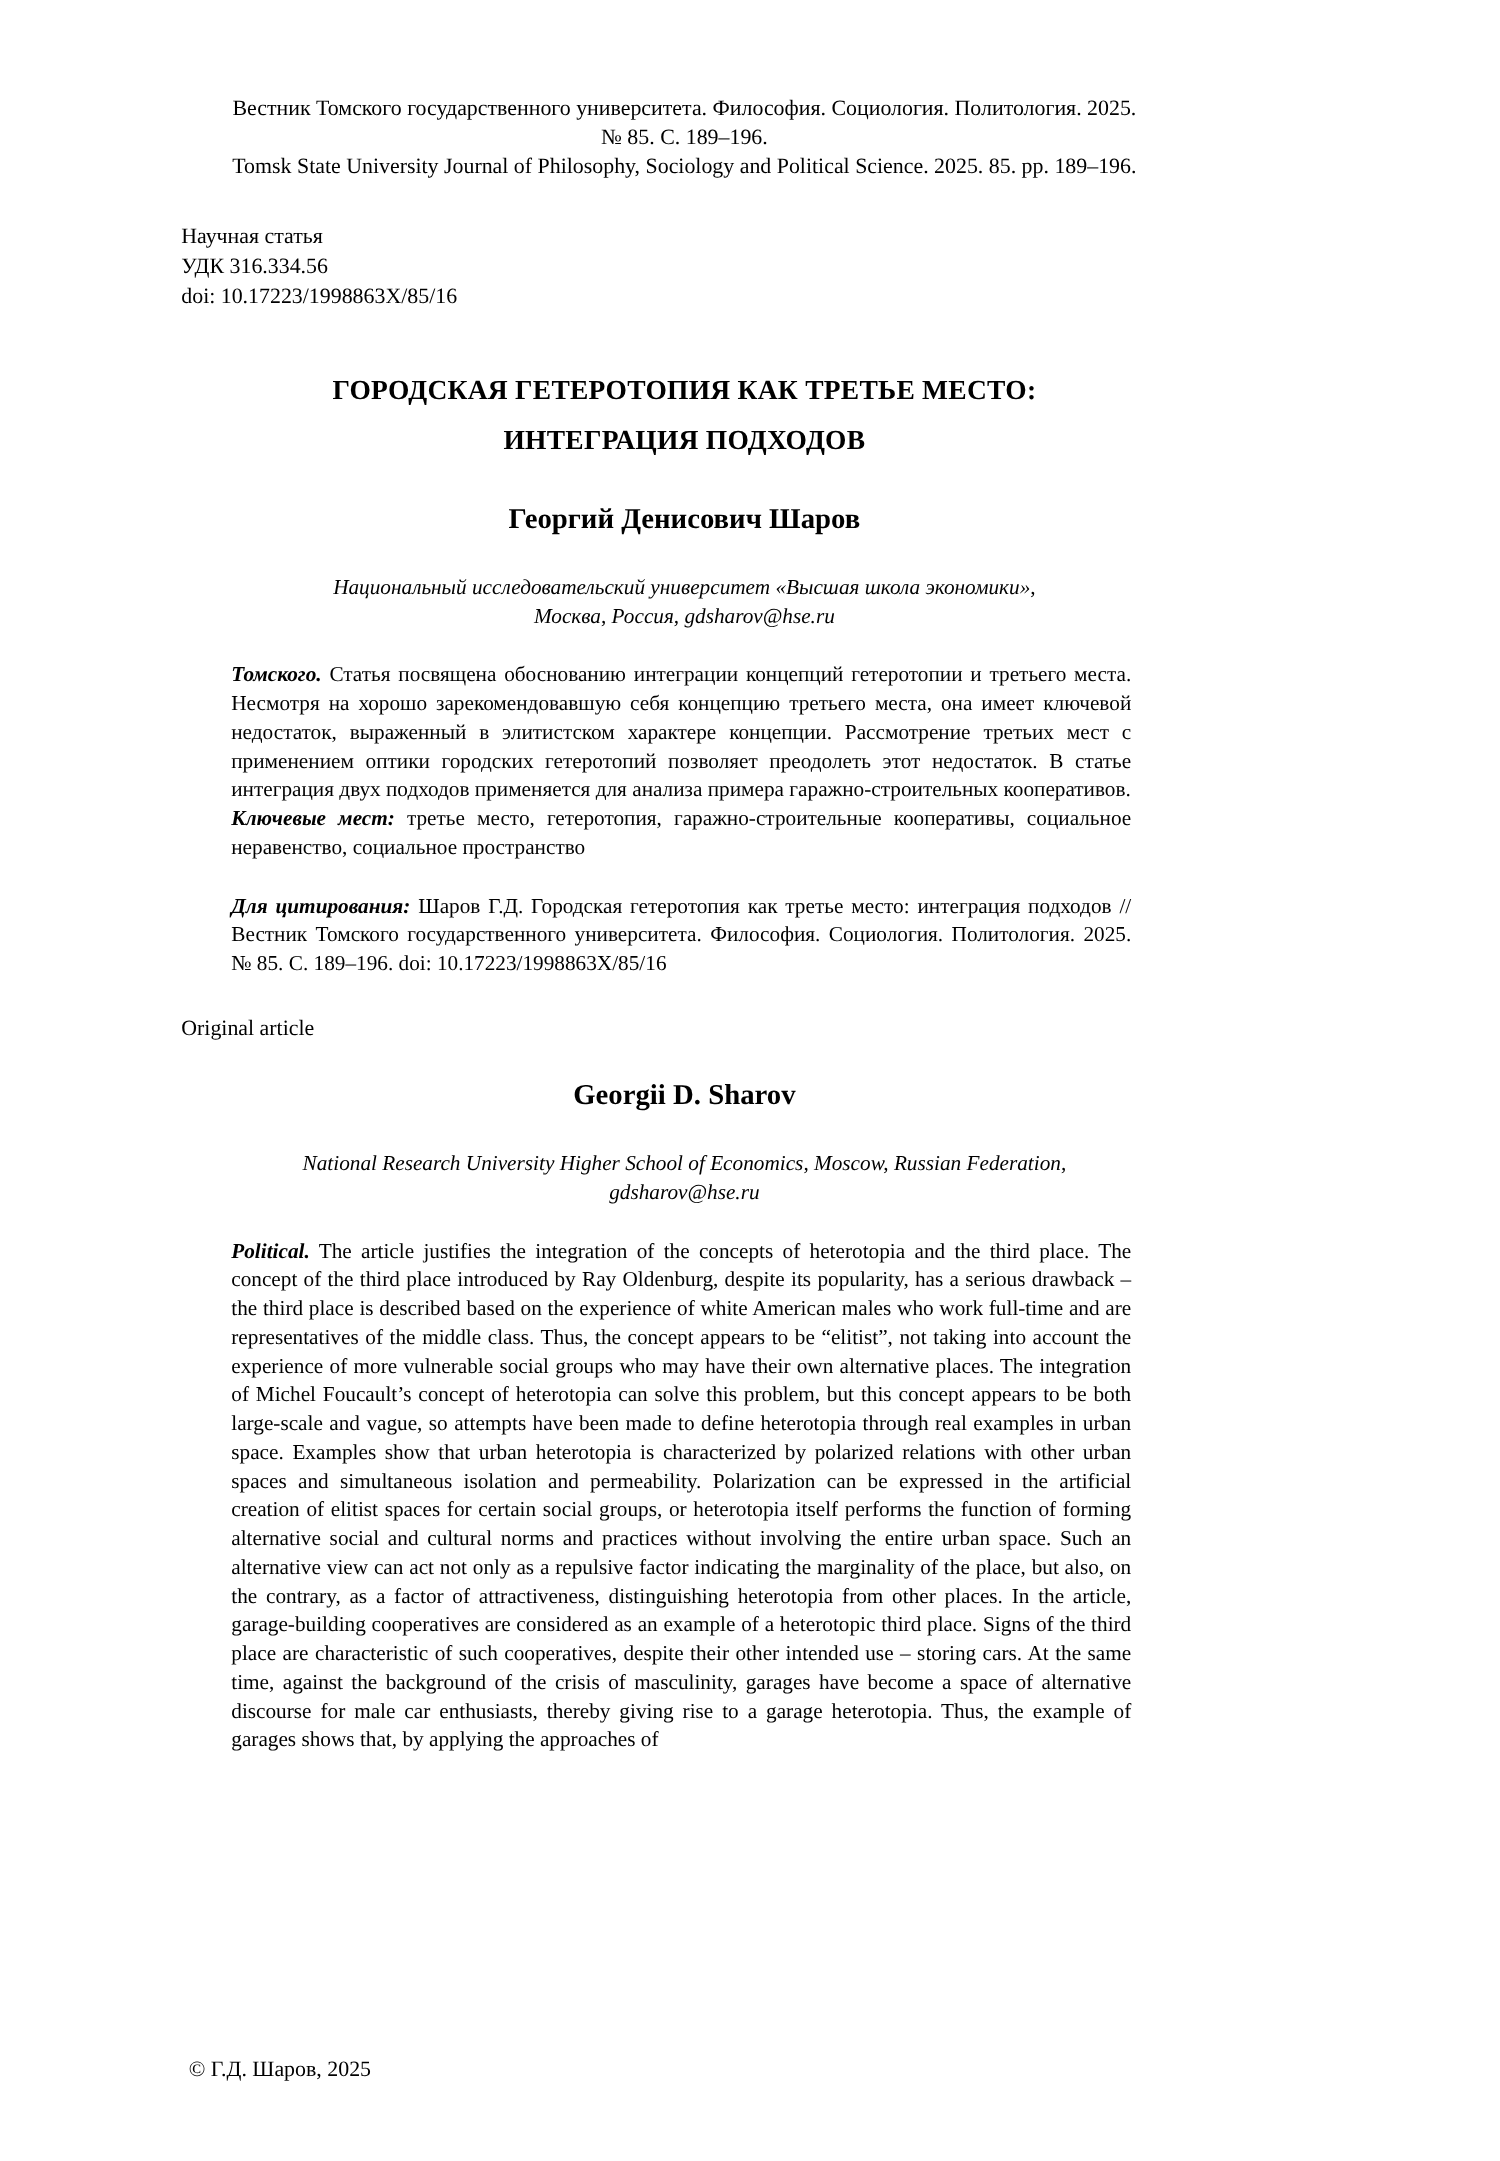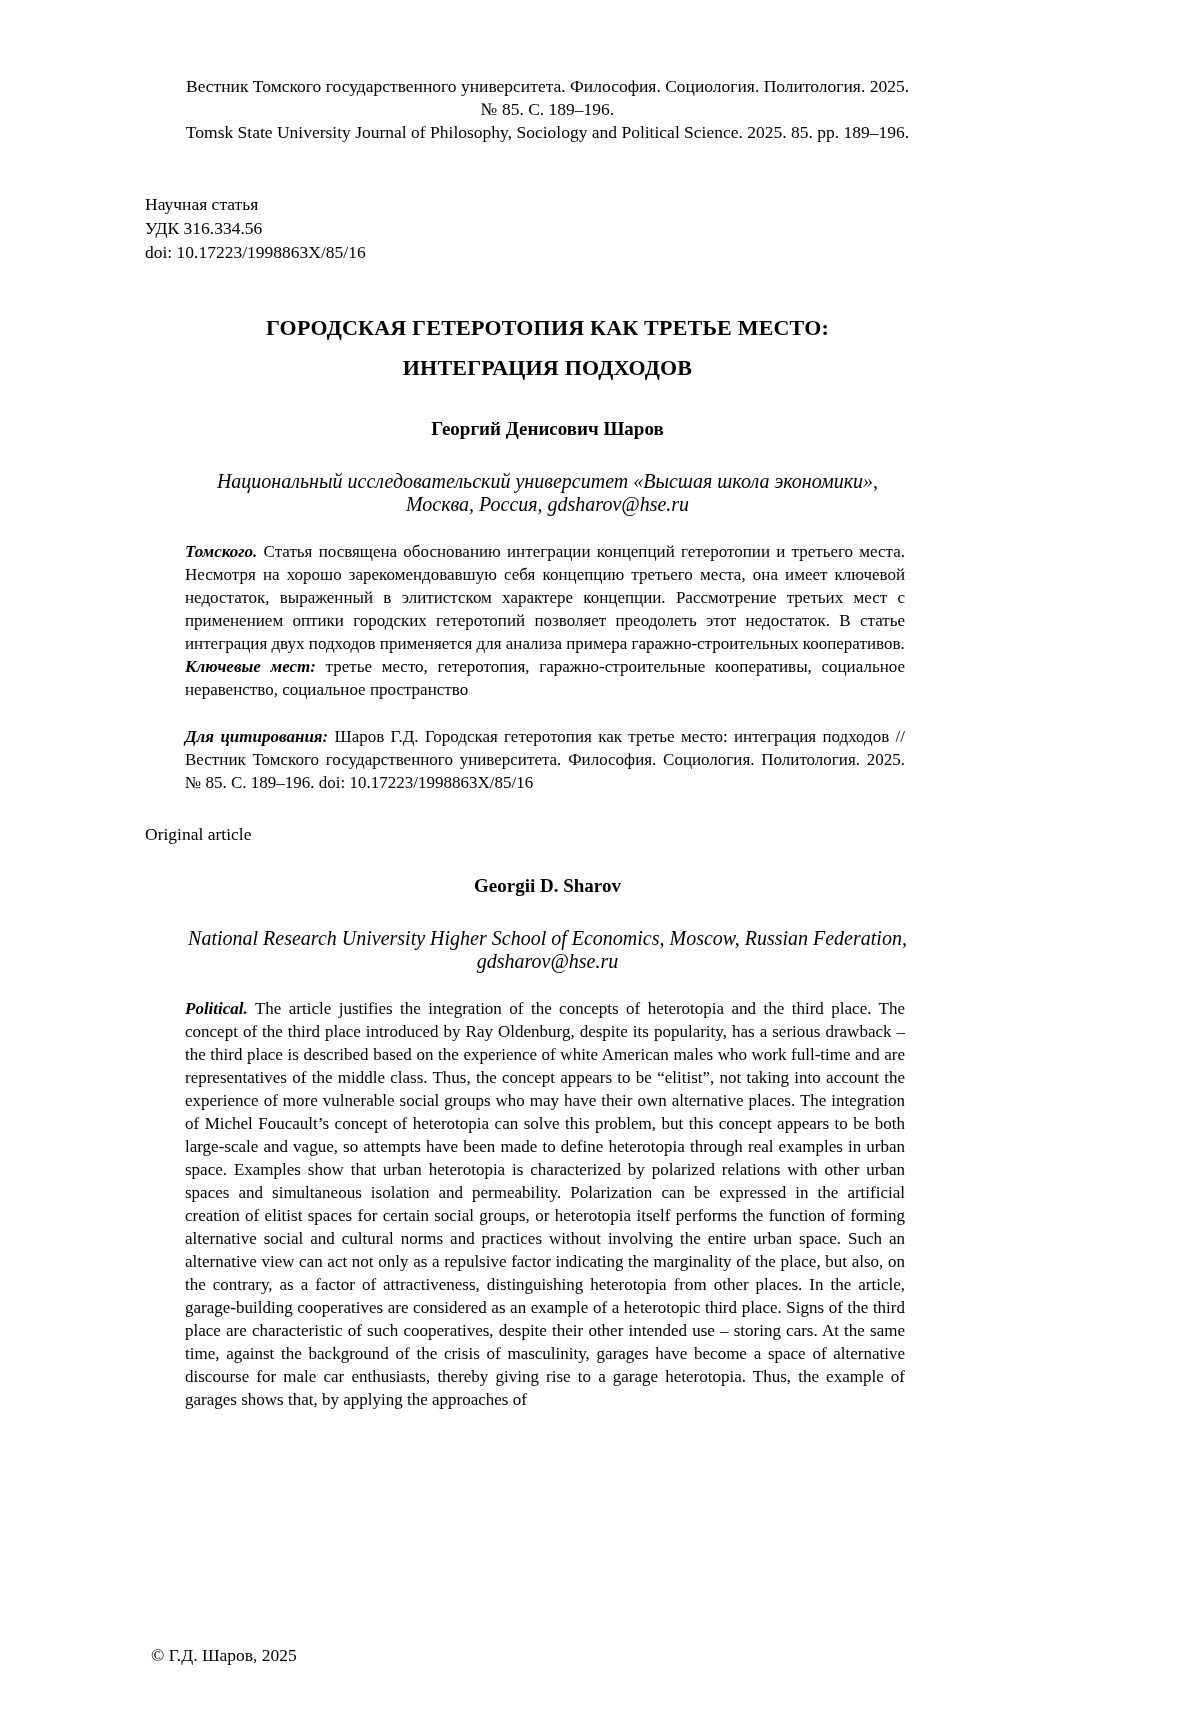--- a/index.html
+++ b/index.html
@@ -25,41 +25,41 @@
     left: 145px;
     top: 75px;
     width: 805px;
   }
   .center { text-align: center; }
   .hline {
     font-size: 17.5px;
     line-height: 23px;
   }
   .meta {
-    margin-top: 48px;
+    margin-top: 32px;
     font-size: 17.5px;
     line-height: 24px;
   }
   .title {
     margin: 44px 0 0 0;
     font-size: 22px;
     font-weight: bold;
     line-height: 40px;
     white-space: pre-line;
     letter-spacing: 0.2px;
   }
   .title-en { margin-top: 24px; }
   .author {
     margin-top: 30px;
-    font-size: 19px;
+    font-size: 23px;
     font-weight: bold;
   }
   .affil {
     margin-top: 30px;
-    font-size: 20px;
+    font-size: 17px;
     font-style: italic;
     line-height: 23px;
     white-space: pre-line;
   }
   .block {
     margin: 0 45px 0 40px;
     font-size: 17px;
     line-height: 23px;
     text-align: justify;
   }

